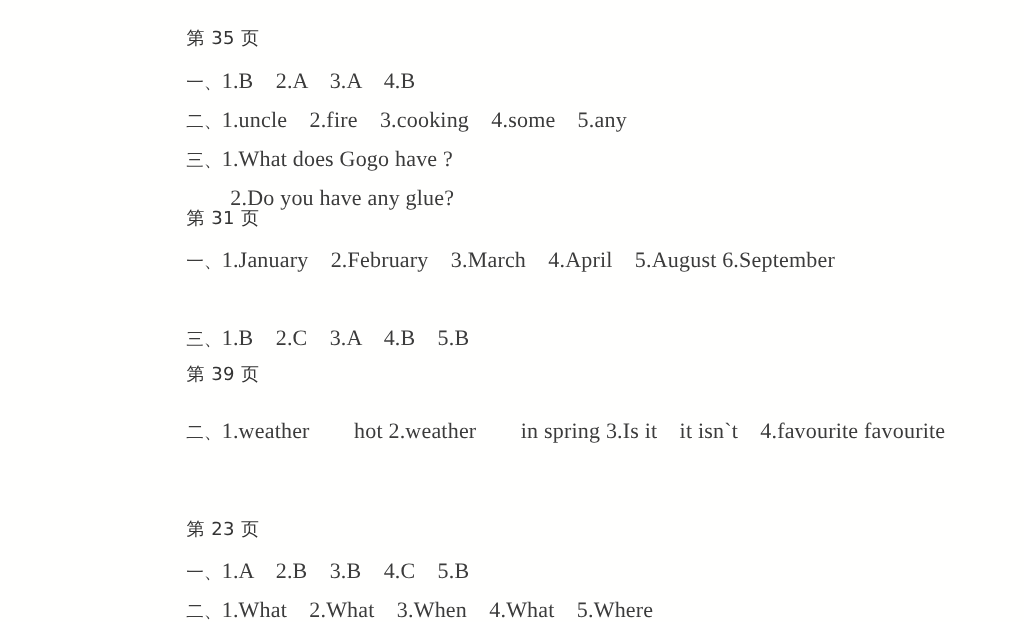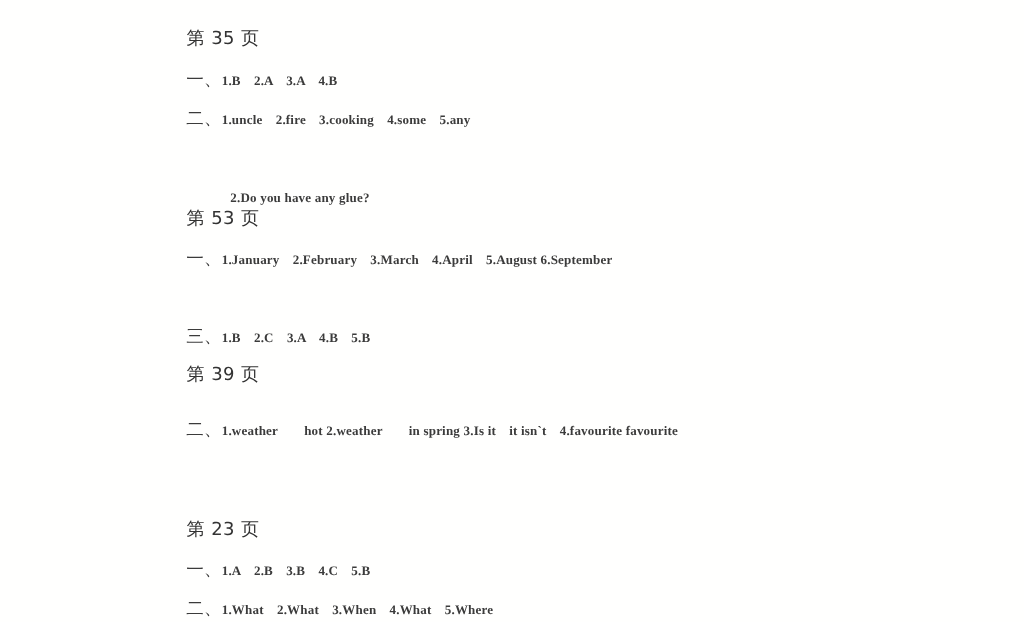--- a/index.html
+++ b/index.html
@@ -42,22 +42,21 @@
   .cjk-label {
     font-family: "DejaVu Sans", "Liberation Sans", sans-serif;
     font-size: 17.5px;
   }
   .heading .cjk-label {
     font-family: "DejaVu Sans", "Liberation Sans", sans-serif;
     font-size: 18px;
   }
   .body-text {
     font-family: "Liberation Serif", "DejaVu Serif", serif;
-    font-size: 13px;
-    font-weight: bold;
+    font-size: 22px;
   }
   .indent-1 {
     left: 210px;
   }
   
   .clipped {
     overflow: hidden;
     height: 10px;
   }
 </style>
@@ -71,27 +70,30 @@
   </div>
 
   <div class="line" style="top:50px;">
     <span class="cjk-label">一、</span><span class="body-text">1.B　2.A　3.A　4.B</span>
   </div>
 
   <div class="line" style="top:89px;">
     <span class="cjk-label">二、</span><span class="body-text">1.uncle　2.fire　3.cooking　4.some　5.any</span>
   </div>
 
+  <div class="line" style="top:128px;">
+    <span class="cjk-label">三、</span><span class="body-text">1.What does Gogo have ?</span>
+  </div>
 
   <div class="line indent-1" style="top:167px;">
     <span class="body-text">2.Do you have any glue?</span>
   </div>
 
   <div class="line heading" style="top:190px;">
-    <span class="cjk-label">第 53 页</span>
+    <span class="cjk-label">第 31 页</span>
   </div>
 
   <div class="line" style="top:229px;">
     <span class="cjk-label">一、</span><span class="body-text">1.January　2.February　3.March　4.April　5.August 6.September</span>
   </div>
 
 
   <div class="line" style="top:307px;">
     <span class="cjk-label">三、</span><span class="body-text">1.B　2.C　3.A　4.B　5.B</span>
   </div>

